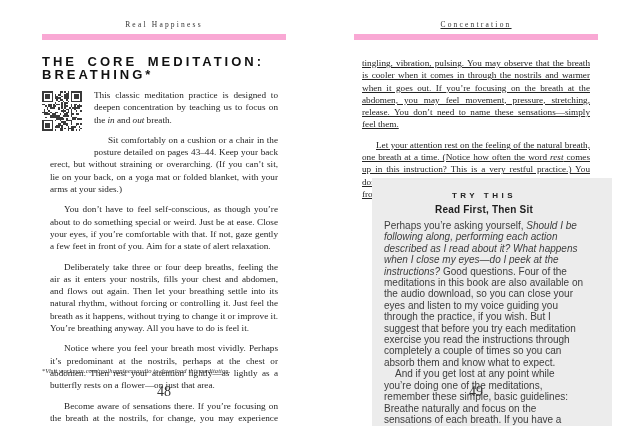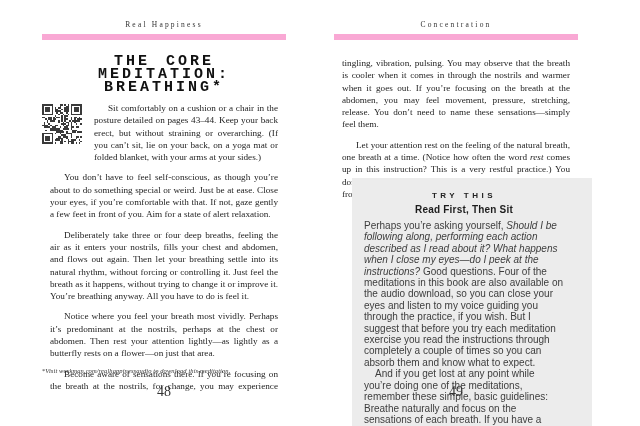--- a/index.html
+++ b/index.html
@@ -2,30 +2,30 @@
 <html lang="en"><head>
 <meta charset="utf-8">
 <style>
   html,body{margin:0;padding:0;}
   body{
     width:640px;height:426px;background:#ffffff;position:relative;overflow:hidden;
     font-family:"Liberation Serif", serif;color:#222;
   }
   .page{position:absolute;top:20px;width:244px;}
   .page-left{left:42px;}
-  .page-right{left:334px;}
+  .page-right{left:354px;text-decoration:underline;}
   .running-header{
     text-align:center;font-size:7.5px;letter-spacing:2.2px;color:#333;
     padding-bottom:5px;border-bottom:6px solid #f9a8d4;
     font-family:"Liberation Serif", serif;
   }
   .chapter-heading{
-    margin-top:15px;text-align:center;
-    font-family:Liberation Mono, monospace;font-weight:bold;
-    font-size:15px;letter-spacing:3px;word-spacing:4px;line-height:13px;color:#111;
+    margin-top:15px;
+    font-family:Liberation Sans, sans-serif;font-weight:bold;
+    font-size:13px;letter-spacing:3px;word-spacing:4px;line-height:13px;color:#111;
   }
   .body-text{margin-top:7px;font-size:9.2px;line-height:12.3px;text-align:justify;color:#242424;}
   .body-text p{margin:8px;text-indent:14px;}
   .body-text p.np{text-indent:0;}
   .body-text p.jlast{text-align-last:justify;}
   .qr{
     float:left;width:40px;height:42px;margin:1px 12px 20px 0;
   }
   .qr svg{display:block;width:40px;height:42px;}
   .footnote{
@@ -278,20 +278,21 @@
           <rect x="1" y="1" width="5" height="5" fill="#fff"></rect>
           <rect x="2" y="2" width="3" height="3" fill="#3a3a3a"></rect>
           <rect x="18" y="0" width="7" height="7" fill="#3a3a3a"></rect>
           <rect x="19" y="1" width="5" height="5" fill="#fff"></rect>
           <rect x="20" y="2" width="3" height="3" fill="#3a3a3a"></rect>
           <rect x="0" y="18" width="7" height="7" fill="#3a3a3a"></rect>
           <rect x="1" y="19" width="5" height="5" fill="#fff"></rect>
           <rect x="2" y="20" width="3" height="3" fill="#3a3a3a"></rect>
         </svg>
       </span>
+    <p class="np"><span>This classic meditation practice is designed to deepen concentration by teaching us to focus on the </span><i>in</i><span> and </span><i>out</i><span> breath.</span></p>
     <p><span>Sit comfortably on a cushion or a chair in the posture detailed on pages 43–44. Keep your back erect, but without straining or overarching. (If you can’t sit, lie on your back, on a yoga mat or folded blanket, with your arms at your sides.)</span></p>
     <p><span>You don’t have to feel self-conscious, as though you’re about to do something special or weird. Just be at ease. Close your eyes, if you’re comfortable with that. If not, gaze gently a few feet in front of you. Aim for a state of alert relaxation.</span></p>
     <p><span>Deliberately take three or four deep breaths, feeling the air as it enters your nostrils, fills your chest and abdomen, and flows out again. Then let your breathing settle into its natural rhythm, without forcing or controlling it. Just feel the breath as it happens, without trying to change it or improve it. You’re breathing anyway. All you have to do is feel it.</span></p>
     <p><span>Notice where you feel your breath most vividly. Perhaps it’s predominant at the nostrils, perhaps at the chest or abdomen. Then rest your attention lightly—as lightly as a butterfly rests on a flower—on just that area.</span></p>
     <p class="jlast"><span>Become aware of sensations there. If you’re focusing on the breath at the nostrils, for change, you may experience</span></p>
   </div>
 
   <div class="footnote"><span class="fn-star">*</span><span>Visit workman.com/realhappinessaudio to download this meditation.</span></div>
 
   <div class="page-number">48</div>

